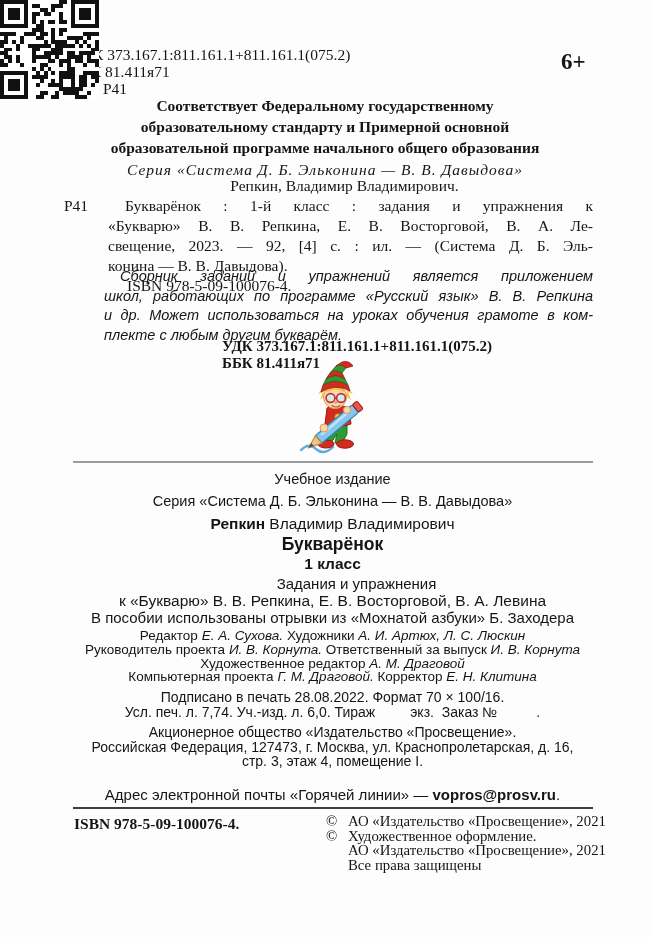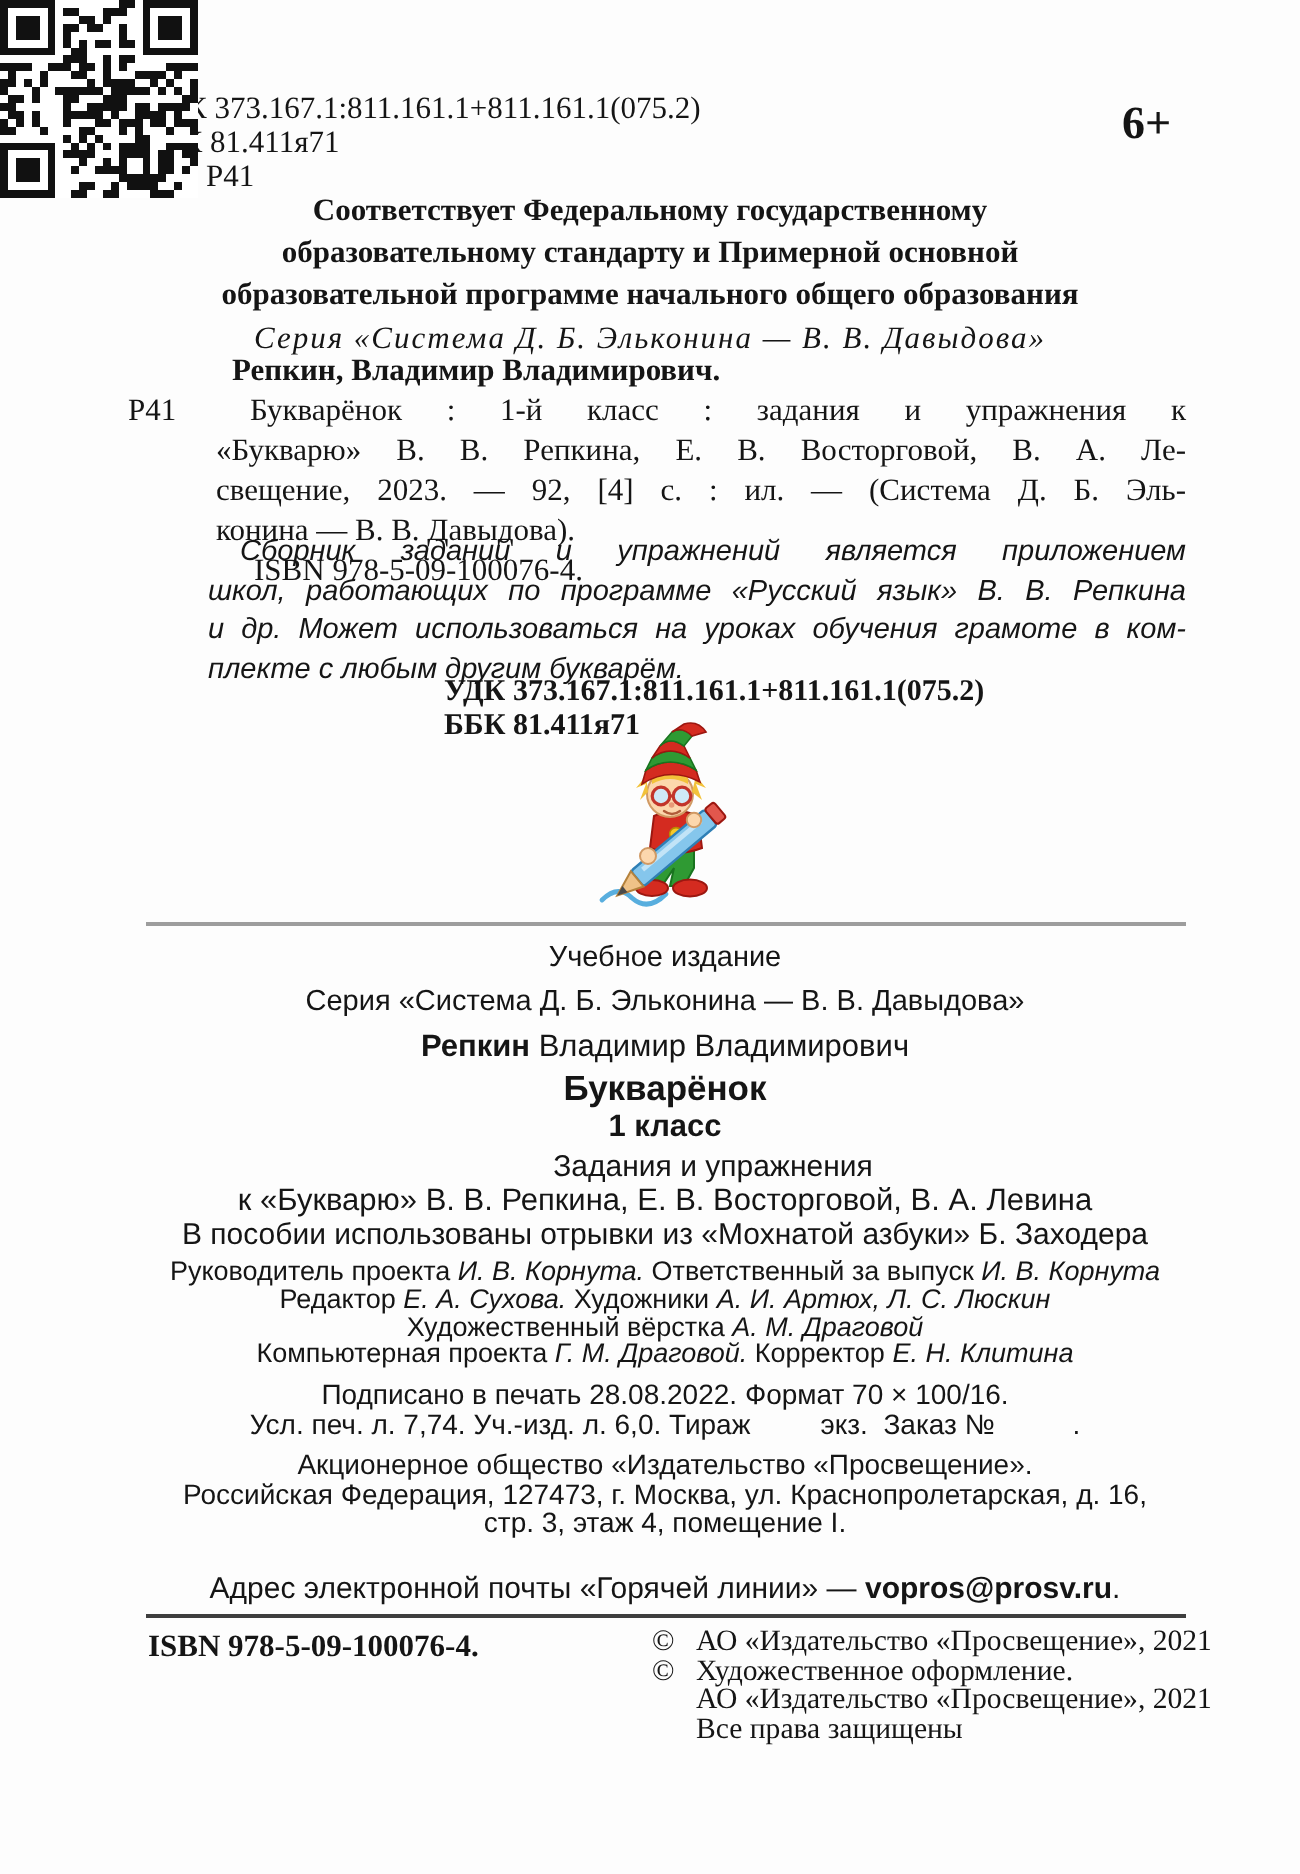--- a/index.html
+++ b/index.html
@@ -15,21 +15,21 @@
   #top-codes .code-row3{margin-left:30px;}
   #age-badge{left:561px;top:49px;font-size:23px;font-weight:bold;}
 
   
   #fgos{left:40px;right:40px;top:95px;font-weight:bold;font-size:15.5px;line-height:21px;text-align:center;}
   #series-top{left:0;right:0;top:161px;text-align:center;font-style:italic;font-size:15.5px;letter-spacing:1px;}
 
   
   #bib{left:64px;top:176px;width:529px;font-size:15.5px;line-height:20px;}
   #bib .margin-code{position:absolute;left:0;top:20px;}
-  #bib .bib-author{margin-left:52px;font-weight:bold;}
+  #bib .bib-author{margin-left:32px;font-weight:normal;text-align:center;}
   #bib .bib-body{margin-left:44px;}
   #bib .bib-body div{text-align:justify;text-align-last:justify;}
   #bib .bib-body div:last-child{text-align-last:left;}
   #bib .bib-body div:first-child{text-indent:17px;}
   #bib .bib-isbn{margin-left:44px;text-indent:19px;}
 
   
   #annotation{left:104px;top:267px;width:489px;font-family:"Liberation Sans",sans-serif;
               font-size:14.5px;line-height:19.5px;}
   #annotation div{text-align:justify;text-align-last:justify;font-style:italic;}
@@ -387,23 +387,23 @@
 <div class="abs" id="imprint">
   <div class="l-edition">Учебное издание</div>
   <div class="l-series">Серия «Система Д. Б. Эльконина — В. В. Давыдова»</div>
   <div class="l-author"><span class="bd">Репкин </span><span>Владимир Владимирович</span></div>
   <div class="l-title">Букварёнок</div>
   <div class="l-grade">1  класс</div>
   <div class="l-sub1">Задания и упражнения</div>
   <div class="l-sub2">к «Букварю» В. В. Репкина, Е. В. Восторговой, В. А. Левина</div>
   <div class="l-note">В пособии использованы отрывки из «Мохнатой азбуки» Б. Заходера</div>
   <div class="credits">
+      <div><span>Редактор </span><span class="it">Е. А. Сухова.</span><span> Художники </span><span class="it">А. И. Артюх, Л. С. Люскин</span></div>
       <div><span>Руководитель проекта </span><span class="it">И. В. Корнута.</span><span> Ответственный за выпуск </span><span class="it">И. В. Корнута</span></div>
-      <div><span>Редактор </span><span class="it">Е. А. Сухова.</span><span> Художники </span><span class="it">А. И. Артюх, Л. С. Люскин</span></div>
-      <div><span>Художественный вёрстка </span><span class="it">А. М. Драговой</span></div>
+      <div><span>Художественное редактор </span><span class="it">А. М. Драговой</span></div>
       <div><span>Компьютерная проекта </span><span class="it">Г. М. Драговой.</span><span> Корректор </span><span class="it">Е. Н. Клитина</span></div>
     </div>
   <div class="print-block">
       <div>Подписано в печать 28.08.2022. Формат 70 × 100/16.</div>
       <div>Усл. печ. л. 7,74. Уч.-изд. л. 6,0. Тираж&nbsp;&nbsp;&nbsp;&nbsp;&nbsp;&nbsp;&nbsp;&nbsp;&nbsp;экз.&nbsp;&nbsp;Заказ №&nbsp;&nbsp;&nbsp;&nbsp;&nbsp;&nbsp;&nbsp;&nbsp;&nbsp;&nbsp;.</div>
     </div>
   <div class="pub-block">
       <div>Акционерное общество «Издательство «Просвещение».</div>
       <div>Российская Федерация, 127473, г. Москва, ул. Краснопролетарская, д. 16,</div>
       <div>стр. 3, этаж 4, помещение I.</div>

